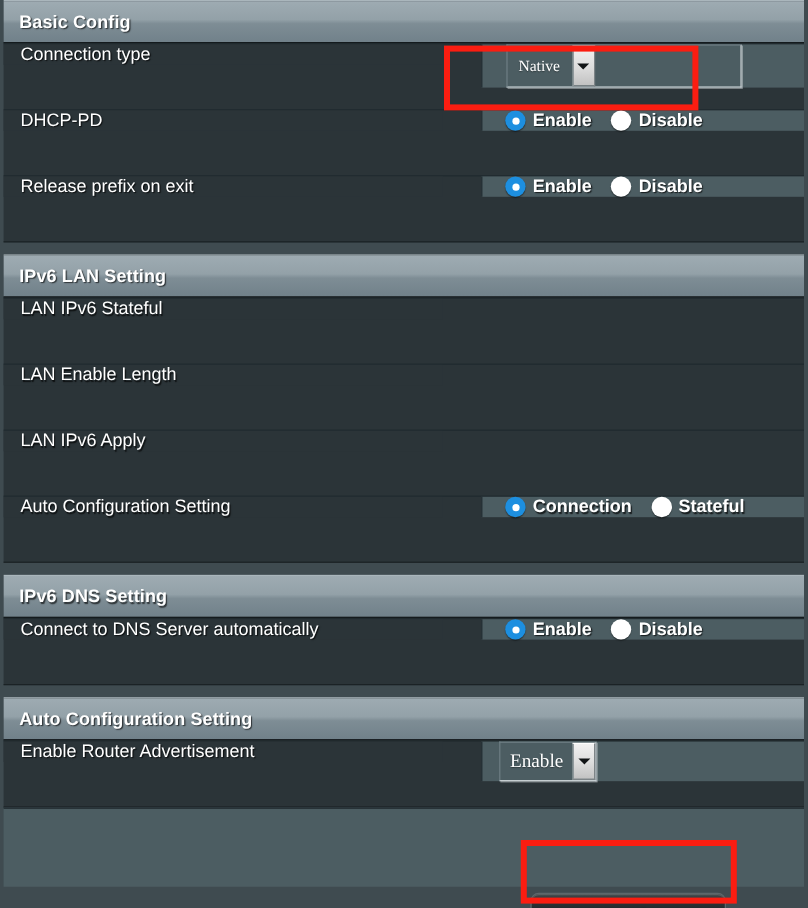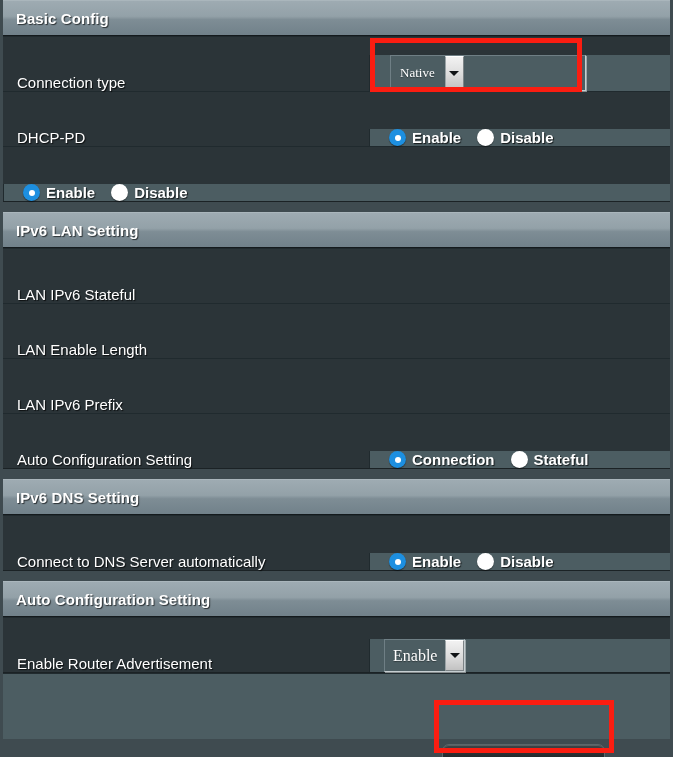--- a/index.html
+++ b/index.html
@@ -43,23 +43,24 @@
     color: #ffffff;
     font-size: 15px;
     font-weight: bold;
     text-shadow: 1px 1px 1px rgba(0,0,0,0.65);
     letter-spacing: 0.1px;
   }
 
   
   .row {
     display: flex;
-    align-items: flex-end;
+    align-items: flex-start;
     border-top: 1px solid #202a2e;
     min-height: 54px;
+    gap: 32px;
   }
   .row:first-of-type { border-top: none; }
 
   .row-label {
     width: 366px;
     box-sizing: border-box;
     background: #2b3438;
     display: flex;
     align-items: center;
     padding-left: 14px;
@@ -238,20 +239,21 @@
                 <span class="radio-label">Enable</span>
               </label>
               <label class="radio-option">
                 <span class="radio-dot"></span>
                 <span class="radio-label">Disable</span>
               </label>
             </div>
           </div>
         </div>
         <div class="row">
+          <div class="row-label">Release prefix on exit</div>
           <div class="row-value">
             <div class="radio-group">
               <label class="radio-option">
                 <span class="radio-dot on"></span>
                 <span class="radio-label">Enable</span>
               </label>
               <label class="radio-option">
                 <span class="radio-dot"></span>
                 <span class="radio-label">Disable</span>
               </label>
@@ -263,21 +265,21 @@
         <div class="section-header"><span class="section-header-title">IPv6 LAN Setting</span></div>
         <div class="row">
           <div class="row-label">LAN IPv6 Stateful</div>
           <div class="row-value empty"></div>
         </div>
         <div class="row">
           <div class="row-label">LAN Enable Length</div>
           <div class="row-value empty"></div>
         </div>
         <div class="row">
-          <div class="row-label">LAN IPv6 Prefix</div>
+          <div class="row-label">LAN IPv6 Apply</div>
           <div class="row-value empty"></div>
         </div>
         <div class="row">
           <div class="row-label">Auto Configuration Setting</div>
           <div class="row-value">
             <div class="radio-group">
               <label class="radio-option">
                 <span class="radio-dot on"></span>
                 <span class="radio-label">Connection</span>
               </label>

